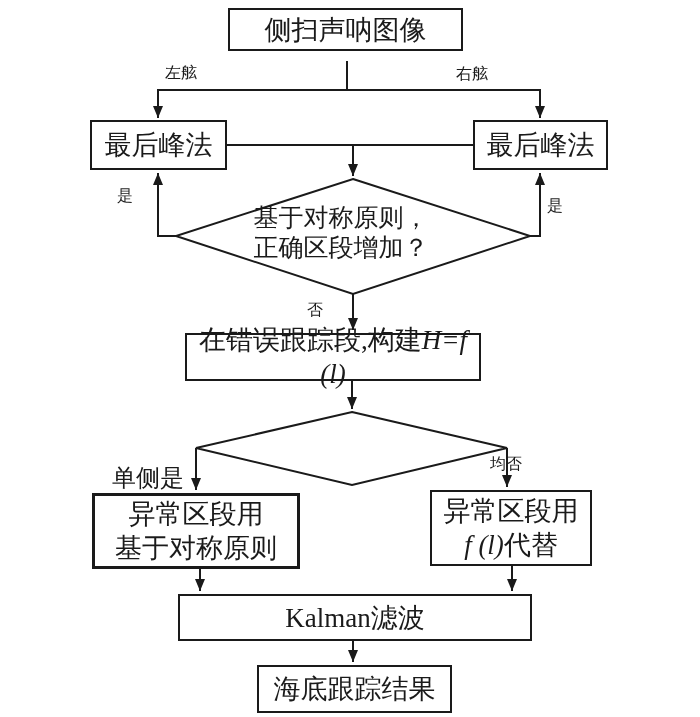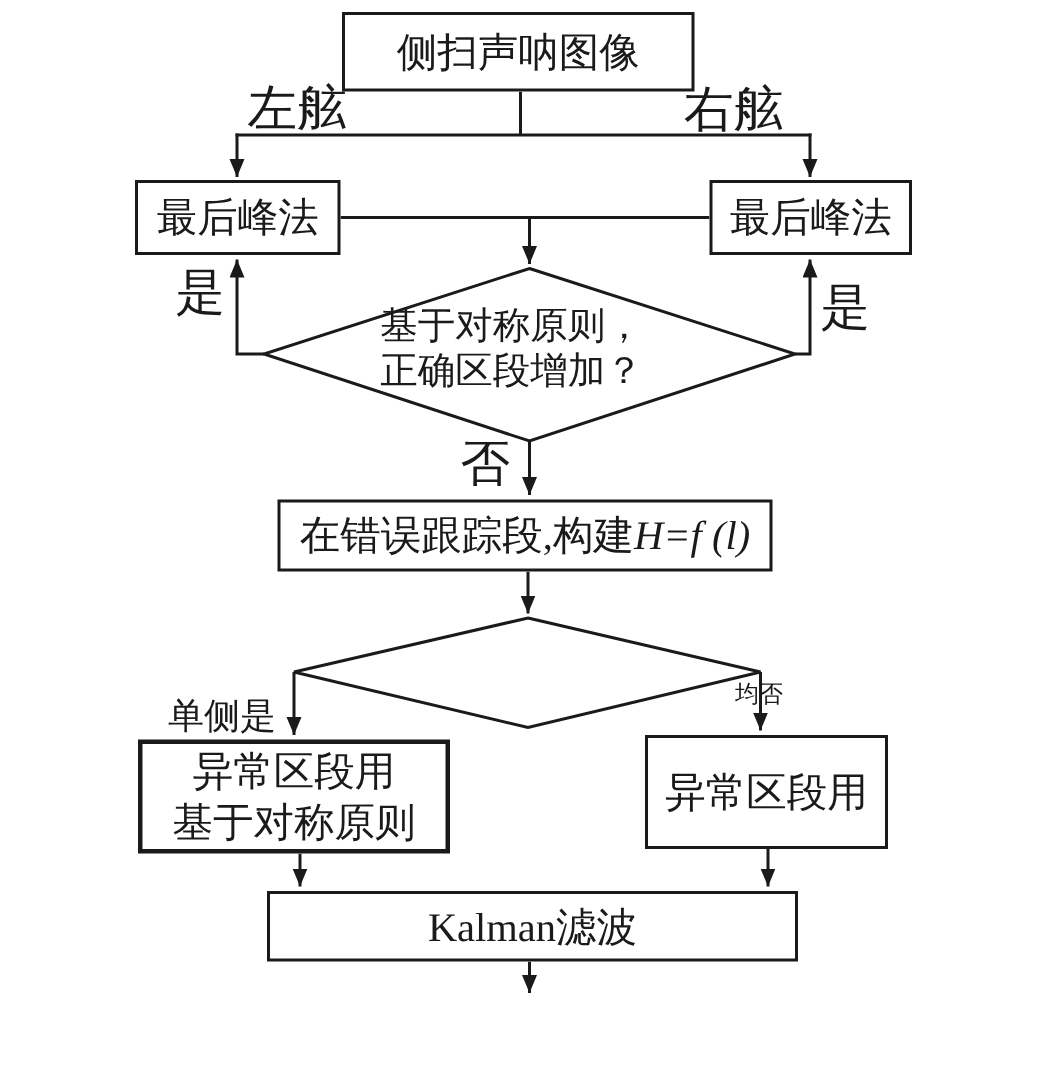--- a/index.html
+++ b/index.html
@@ -29,42 +29,42 @@
     border: 2px solid #1a1a1a;
     background: #ffffff;
     display: flex;
     flex-direction: column;
     align-items: center;
     justify-content: center;
     text-align: center;
     font-size: 27px;
     line-height: 34px;
   }
-  #source          { left: 228px; top: 8px;   width: 235px; height: 53px; }
+  #source          { left: 228px; top: 8px;   width: 235px; height: 43px; }
   #left-peak       { left: 90px;  top: 120px; width: 137px; height: 50px; }
   #right-peak      { left: 473px; top: 120px; width: 135px; height: 50px; }
-  #construct       { left: 185px; top: 333px; width: 330px; height: 48px; }
+  #construct       { left: 185px; top: 333px; width: 296px; height: 48px; }
   #replace-correct { left: 92px;  top: 493px; width: 208px; height: 76px; border-width: 3px; }
   #replace-formula { left: 430px; top: 490px; width: 162px; height: 76px; }
   #kalman          { left: 178px; top: 594px; width: 354px; height: 47px; }
   #result          { left: 257px; top: 665px; width: 195px; height: 48px; }
 
   .dtext {
     position: absolute;
     text-align: center;
     font-size: 25px;
     line-height: 30px;
   }
   #symmetry-text { left: 211px; top: 203px; width: 260px; }
   #mean-text     { left: 252px; top: 430px; width: 200px; font-size: 26px; }
   #symmetry-text span { display: block; }
 
   .lbl {
     position: absolute;
-    font-size: 33px;
+    font-size: 16px;
     line-height: 26px;
     white-space: nowrap;
   }
   #lbl-left-branch  { left: 165px; top: 60px;  }
   #lbl-right-branch { left: 456px; top: 61px;  }
   #lbl-left-yes     { left: 117px; top: 183px; }
   #lbl-right-yes    { left: 547px; top: 193px; }
   #lbl-no           { left: 307px; top: 297px; }
   #lbl-one-side-yes { left: 112px; top: 450px; font-size: 24px; margin-top: 15px; }
   #lbl-both-no      { left: 490px; top: 451px; font-size: 16px; }
@@ -135,26 +135,30 @@
     <span class="inline-row"><span>在错误跟踪段,构建</span><span class="fm">H=f (l)</span></span>
   </div>
 
   <div class="box" id="replace-correct">
     <span>异常区段用</span>
     <span>基于对称原则</span>
   </div>
 
   <div class="box" id="replace-formula">
     <span>异常区段用</span>
+    <span class="inline-row"><span class="fm">f (l)</span><span>代替</span></span>
   </div>
 
   <div class="box" id="kalman">
     <span>Kalman滤波</span>
   </div>
 
+  <div class="box" id="result">
+    <span>海底跟踪结果</span>
+  </div>
 
   <div class="dtext" id="symmetry-text">
     <span>基于对称原则，</span>
     <span>正确区段增加？</span>
   </div>
 
 
   <div class="lbl" id="lbl-left-branch">左舷</div>
   <div class="lbl" id="lbl-right-branch">右舷</div>
   <div class="lbl" id="lbl-left-yes">是</div>

